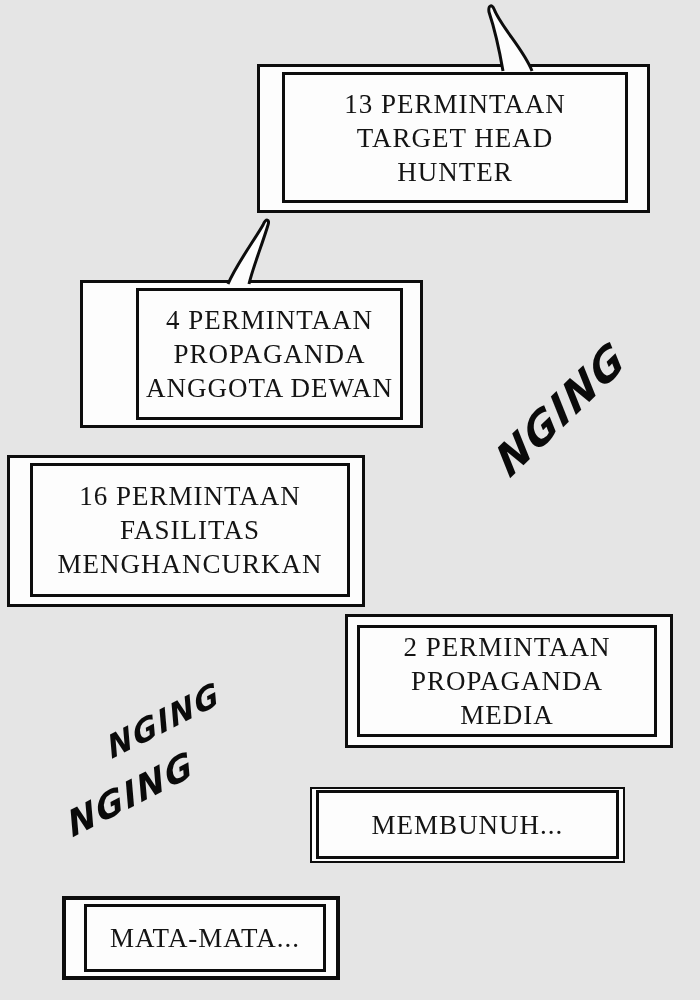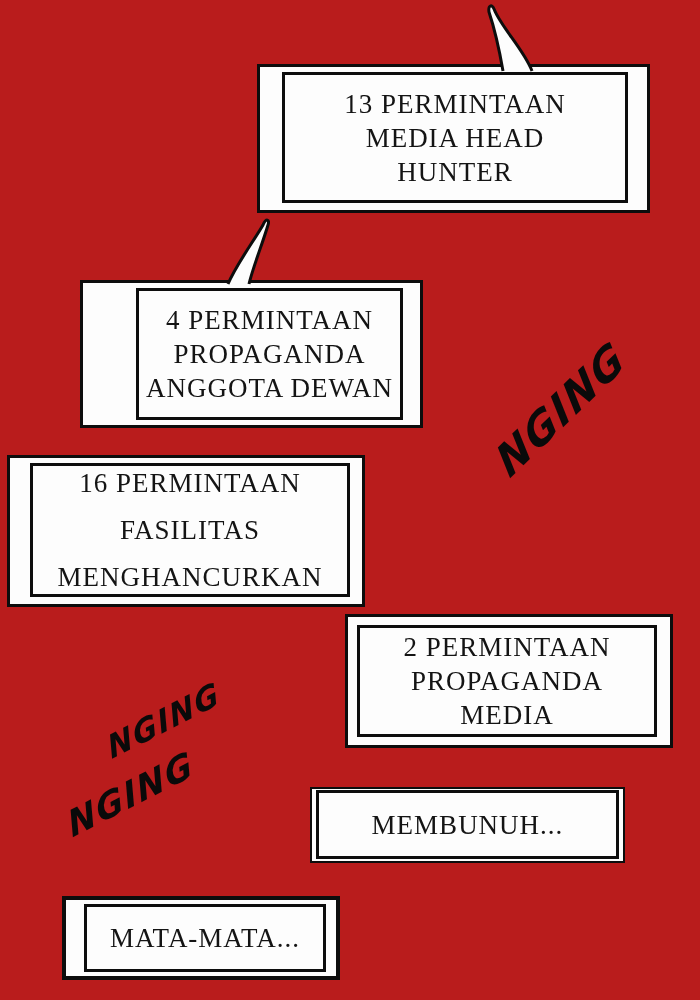--- a/index.html
+++ b/index.html
@@ -1,20 +1,20 @@
 <!DOCTYPE html>
 <html><head>
 <meta charset="utf-8">
 <style>
   html,body{margin:0;padding:0;}
   *{box-sizing:border-box;}
   .page{
     position:relative;
     width:700px;height:1000px;
-    background:#b91c1c;
+    background:#e5e5e5;
     overflow:hidden;
     font-family:"Liberation Serif", serif;
     color:#141414;
   }
   
   .box{
     position:absolute;
     background:#fdfdfd;
     border:3px solid #0d0d0d;
   }
@@ -34,21 +34,21 @@
     line-height:34px;
     letter-spacing:1px;
     white-space:nowrap;
   }
   
   #b1{left:257px;top:64px;width:393px;height:149px;}
   #b1 .inner{inset:5px 19px 7px 22px;}
   #b2{left:80px;top:280px;width:343px;height:148px;}
   #b2 .inner{inset:5px 17px 5px 17px;margin-left:36px;}
   #b3{left:7px;top:455px;width:358px;height:152px;}
-  #b3 .inner{inset:5px 12px 7px 20px;justify-content:space-between;}
+  #b3 .inner{inset:5px 12px 7px 20px;}
   #b4{left:345px;top:614px;width:328px;height:134px;padding-left:28px;}
   #b4 .inner{inset:8px 13px 8px 9px;}
   #b5{left:310px;top:787px;width:315px;height:76px;border-width:2px;}
   #b5 .inner{inset:1px 4px 2px 4px;align-items:center;}
   #b6{left:62px;top:896px;width:278px;height:84px;border-width:4px;text-decoration:underline;}
   #b6 .inner{inset:4px 10px 4px 18px;}
   
   .tail{
     position:absolute;
     z-index:3;
@@ -70,21 +70,21 @@
   #sfx-left-2{left:131px;top:794px;font-size:35px;transform:translate(-50%,-50%) rotate(-27deg) skewX(-12deg);}
 </style>
 </head>
 <body>
 
 <div class="page">
 
   <div class="box" id="b1">
     <div class="inner">
       <span class="line">13 PERMINTAAN</span>
-      <span class="line">MEDIA HEAD</span>
+      <span class="line">TARGET HEAD</span>
       <span class="line">HUNTER</span>
     </div>
   </div>
   <svg class="tail" id="tail1" width="80" height="72" viewBox="0 0 80 72">
     <path d="M 35,71 C 31,48 25,24 21,12 C 20,5 24,4 26,9 C 33,27 56,50 64,71 Z" fill="#fdfdfd" stroke="none"></path>
     <path d="M 35,71 C 31,48 25,24 21,12 C 20,5 24,4 26,9 C 33,27 56,50 64,71" fill="none" stroke="#0d0d0d" stroke-width="3" stroke-linejoin="miter"></path>
   </svg>
 
   <div class="box" id="b2">
     <div class="inner">

